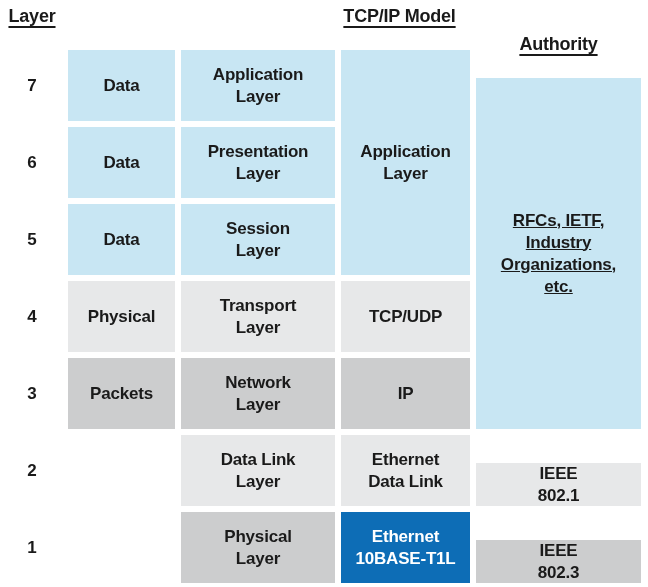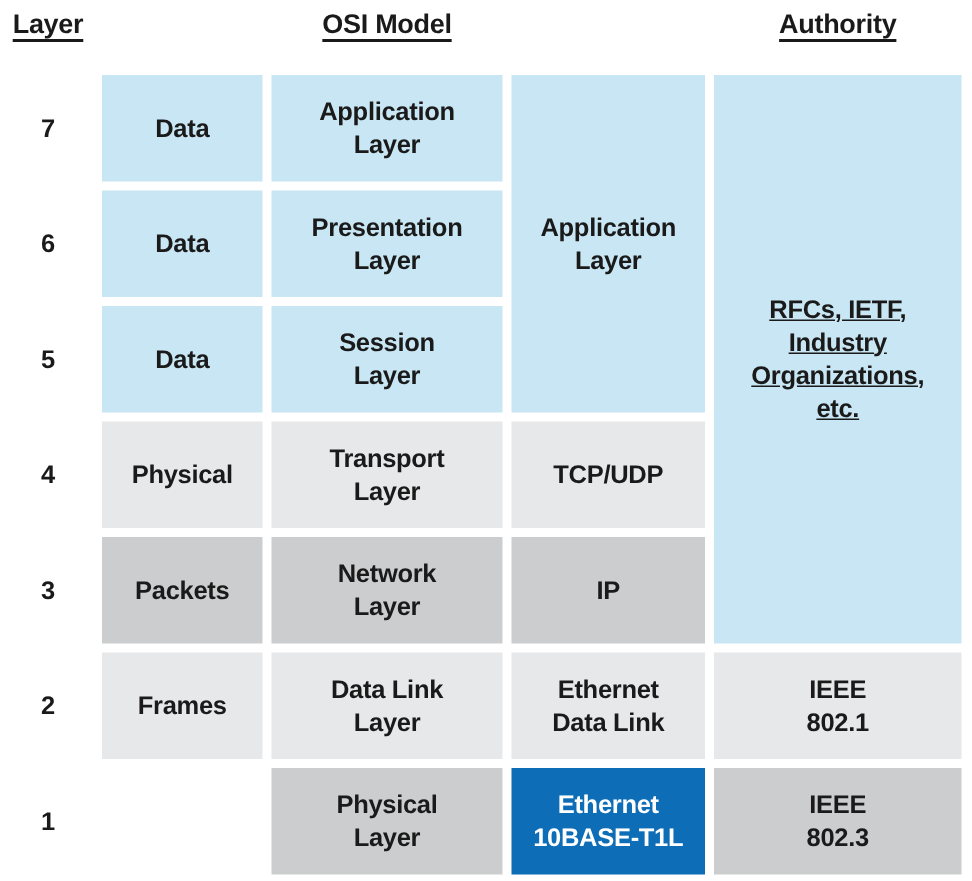--- a/index.html
+++ b/index.html
@@ -48,51 +48,50 @@
   .num { background: transparent; font-size: 17px; }
   .bg-blue   { background: #c8e6f3; }
   .bg-grayl  { background: #e7e8e9; }
   .bg-grayd  { background: #cccdce; }
   .bg-accent { background: #0d6db6; color: #ffffff; }
   
   .c1 { grid-column: 1; }
   .c2 { grid-column: 2; }
   .c3 { grid-column: 3; }
   .c4 { grid-column: 4; }
-  .c5 { grid-column: 5; }
+  .c5 { grid-column: 5; margin-top: 28px; }
   
   .r2 { grid-row: 2; } .r3 { grid-row: 3; } .r4 { grid-row: 4; }
   .r5 { grid-row: 5; } .r6 { grid-row: 6; } .r7 { grid-row: 7; }
   .r8 { grid-row: 8; }
   .span3 { grid-row: 2 / span 3; }
   .span5 { grid-row: 2 / span 5; text-decoration: underline; }
 </style>
 </head>
 <body>
 
 <div class="table">
 
   <div class="hdr c1">Layer</div>
-  <div class="hdr c3">OSI Model</div>
+  <div class="hdr c4 hdr-tcpip">TCP/IP Model</div>
   <div class="hdr c5">Authority</div>
 
   <div class="cell num c1 r2">7</div>
   <div class="cell num c1 r3">6</div>
   <div class="cell num c1 r4">5</div>
   <div class="cell num c1 r5">4</div>
   <div class="cell num c1 r6">3</div>
   <div class="cell num c1 r7">2</div>
   <div class="cell num c1 r8">1</div>
 
   <div class="cell bg-blue  c2 r2">Data</div>
   <div class="cell bg-blue  c2 r3">Data</div>
   <div class="cell bg-blue  c2 r4">Data</div>
   <div class="cell bg-grayl c2 r5">Physical</div>
   <div class="cell bg-grayd c2 r6">Packets</div>
-  <div class="cell bg-grayl c2 r7">Frames</div>
 
   <div class="cell bg-blue  c3 r2">Application
 Layer</div>
   <div class="cell bg-blue  c3 r3">Presentation
 Layer</div>
   <div class="cell bg-blue  c3 r4">Session
 Layer</div>
   <div class="cell bg-grayl c3 r5">Transport
 Layer</div>
   <div class="cell bg-grayd c3 r6">Network

